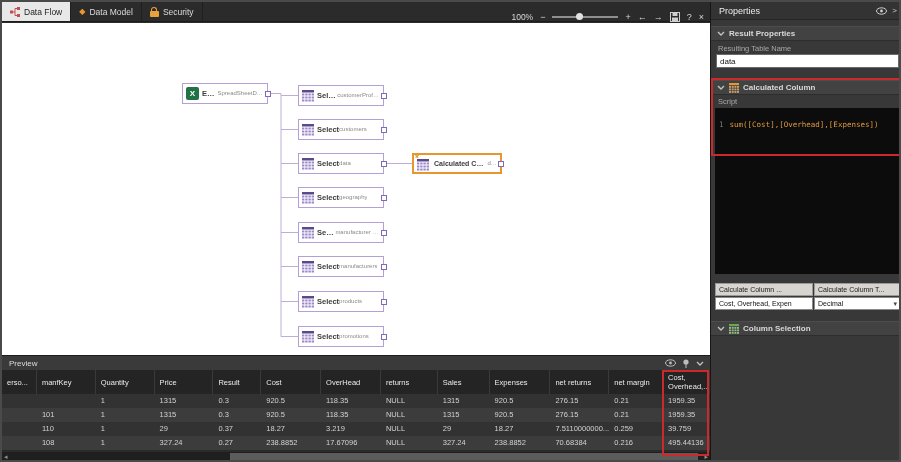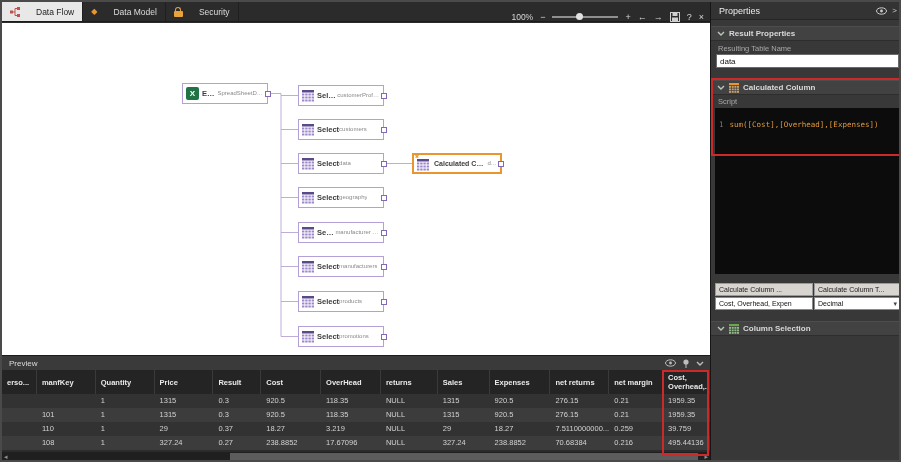--- a/index.html
+++ b/index.html
@@ -1,21 +1,21 @@
 <!DOCTYPE html>
 <html><head>
 <meta charset="utf-8">
 <style>
   * { box-sizing: border-box; margin: 0; padding: 0; }
   body { font-family: "Liberation Sans", sans-serif; background: #1b1b1b; }
   .app { position: relative; width: 901px; height: 462px; background: #2b2b2b; border: 2px solid #4a4a4a; overflow: hidden; }
 
   
   .topbar { position: absolute; left: 0; top: 0; width: 708px; height: 20px; background: #2b2b2b; display: flex; align-items: stretch; border-bottom: 1px solid #1c1c1c; }
-  .tab { display: flex; align-items: center; gap: 16px; padding: 0 8px; font-size: 8.5px; color: #dcdcdc; border-right: 1px solid #1f1f1f; cursor: default; }
+  .tab { display: flex; align-items: center; gap: 4px; padding: 0 8px; font-size: 8.5px; color: #dcdcdc; border-right: 1px solid #1f1f1f; cursor: default; }
   .tab.active { background: #e8e8e8; color: #1d1d1d; }
   .diamond { color: #e8962e; font-size: 8px; }
   .lockwrap { position: relative; width: 9px; height: 10px; }
   .lock-shackle { position: absolute; left: 1.5px; top: 0; width: 6px; height: 5px; border: 1.2px solid #e8a33d; border-bottom: none; border-radius: 3px 3px 0 0; }
   .lock-body { position: absolute; left: 0; top: 4px; width: 9px; height: 6px; background: #e8a33d; border-radius: 1px; }
   .tools { position: absolute; right: 6px; top: 0; height: 30px; display: flex; align-items: center; gap: 7px; color: #d8d8d8; font-size: 8.5px; }
   .track { position: relative; width: 66px; height: 2px; background: #8f8f8f; }
   .sthumb { position: absolute; left: 24px; top: -3px; width: 7px; height: 7px; border-radius: 50%; background: #e2e2e2; }
   .tbtn { color: #d8d8d8; font-size: 9px; line-height: 20px; }
 
@@ -32,21 +32,21 @@
   .node.calc { width: 90px; border: 2px solid #e8962e; }
   .calcicon { position: relative; flex: 0 0 auto; width: 14px; height: 13px; }
   .calcicon .star { position: absolute; left: -2px; top: -4px; color: #e8962e; font-size: 10px; font-weight: bold; }
 
   
   .preview { position: absolute; left: 0; top: 353px; width: 708px; height: 107px; background: #2b2b2b; border-top: 1px solid #1c1c1c; }
   .pvhead { position: relative; height: 14px; background: #3a3a3a; display: flex; align-items: center; padding: 0 7px; font-size: 8px; color: #dcdcdc; }
   .pvicons { position: absolute; right: 6px; top: 0; height: 14px; display: flex; align-items: center; gap: 6px; }
   .thead { display: flex; height: 24px; background: #242424; }
   .cell { padding-left: 5px; overflow: hidden; }
-  .th { font-size: 7.5px; font-weight: 700; color: #eaeaea; border-right: 1px solid #3a3a3a; display: flex; align-items: center; line-height: 9px; }
+  .th { font-size: 7.5px; font-weight: 400; color: #eaeaea; border-right: 1px solid #3a3a3a; display: flex; align-items: center; line-height: 9px; }
   .trow { display: flex; height: 14px; }
   .trow:nth-child(odd) { background: #323232; }
   .trow:nth-child(even) { background: #3c3c3c; }
   .td { font-size: 7.5px; color: #d2d2d2; line-height: 14px; white-space: nowrap; }
   .hl-col { position: absolute; left: 660px; top: 14px; width: 47px; height: 86px; border: 2px solid #cc2a2a; pointer-events: none; z-index: 5; }
   .hscroll { position: absolute; left: 0; bottom: 1px; width: 708px; height: 9px; background: #1f1f1f; }
   .hthumb { position: absolute; left: 228px; top: 1px; width: 468px; height: 7px; background: #5c5c5c; }
   .sarrow { position: absolute; top: 0; font-size: 7px; color: #909090; line-height: 9px; }
   .sarrow.l { left: 2px; } .sarrow.r { right: 2px; }
 

